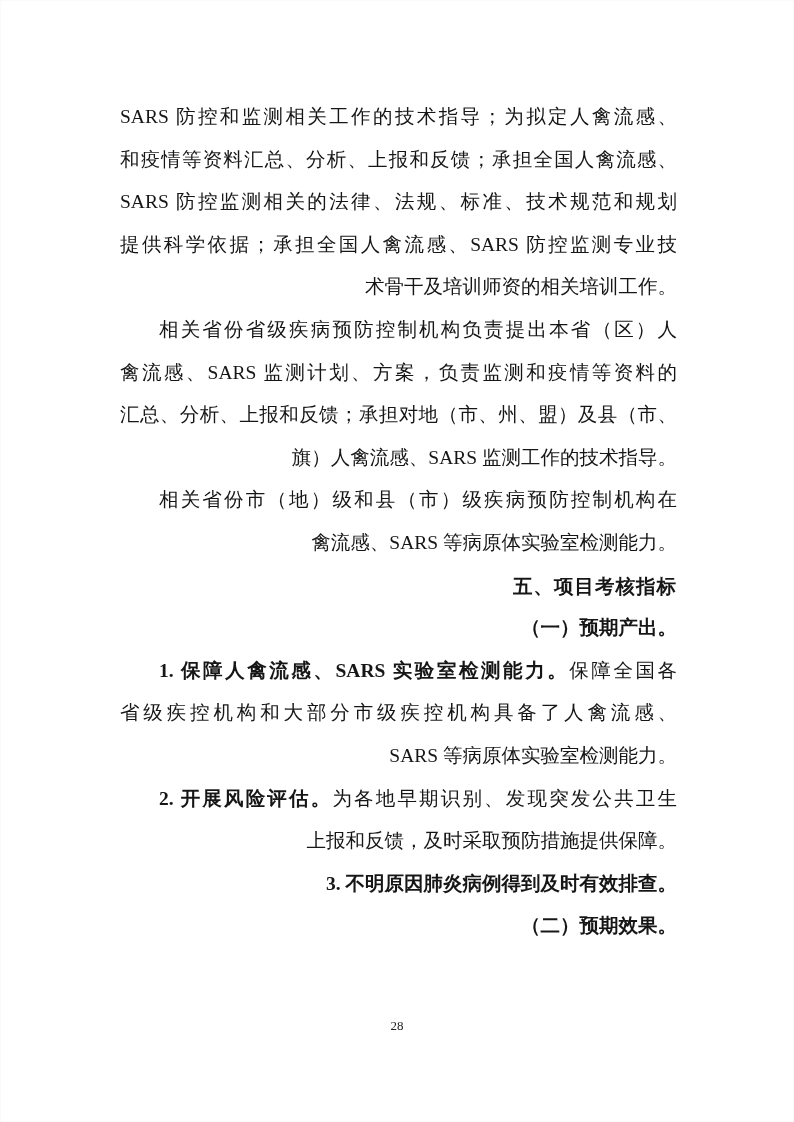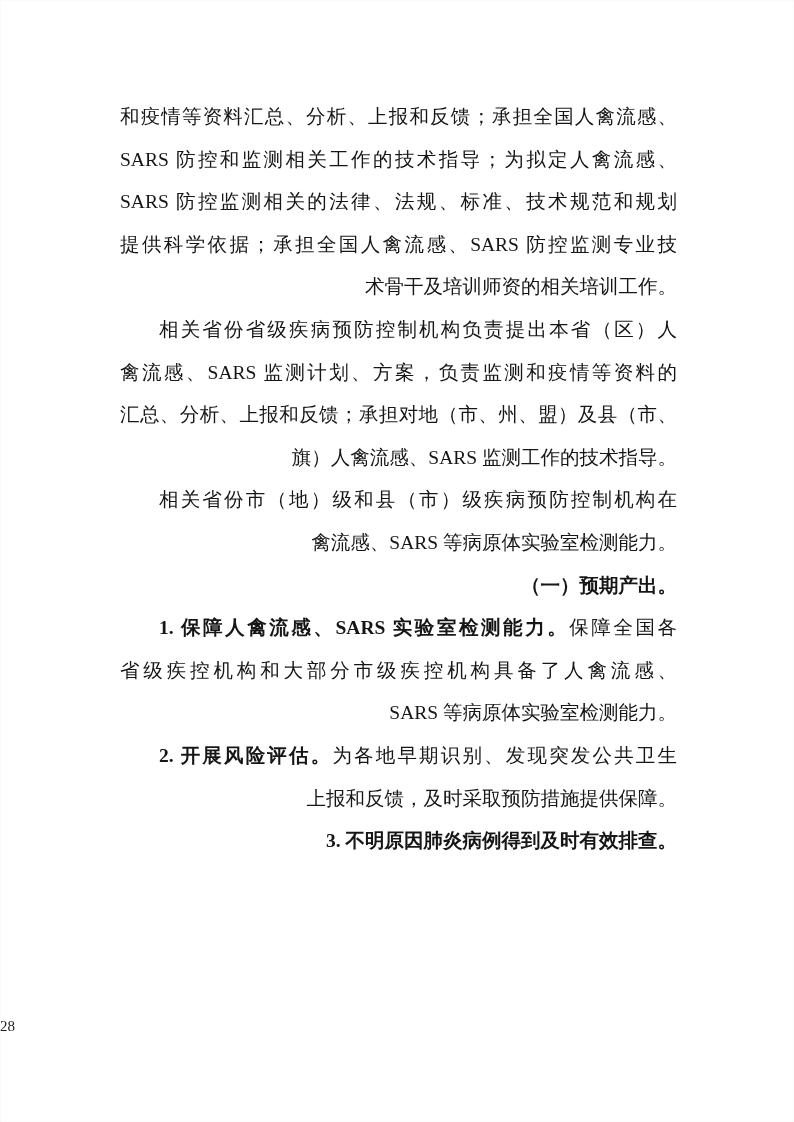--- a/index.html
+++ b/index.html
@@ -45,53 +45,55 @@
   .heading-hei {
     font-weight: bold;
     font-family: "Liberation Sans", "DejaVu Sans", sans-serif;
     letter-spacing: 1px;
   }
   .footer {
     position: absolute;
     left: 0;
     right: 0;
     top: 1018px;
-    text-align: left;
-    font-size: 15px;
+    text-align: center;
+    font-size: 13px;
     color: #222222;
     font-family: "Liberation Serif", "DejaVu Serif", serif;
   }
 </style>
 </head>
 <body>
 
 <div class="page">
   <div class="textblock">
 
+    <div class="line justify">SARS 防控和监测相关工作的技术指导；为拟定人禽流感、</div>
     <div class="line justify">和疫情等资料汇总、分析、上报和反馈；承担全国人禽流感、</div>
-    <div class="line justify">SARS 防控和监测相关工作的技术指导；为拟定人禽流感、</div>
     <div class="line justify">SARS 防控监测相关的法律、法规、标准、技术规范和规划</div>
     <div class="line justify">提供科学依据；承担全国人禽流感、SARS 防控监测专业技</div>
     <div class="line">术骨干及培训师资的相关培训工作。</div>
 
     <div class="line justify indent">相关省份省级疾病预防控制机构负责提出本省（区）人</div>
     <div class="line justify">禽流感、SARS 监测计划、方案，负责监测和疫情等资料的</div>
     <div class="line justify">汇总、分析、上报和反馈；承担对地（市、州、盟）及县（市、</div>
     <div class="line">旗）人禽流感、SARS 监测工作的技术指导。</div>
 
     <div class="line justify indent">相关省份市（地）级和县（市）级疾病预防控制机构在</div>
     <div class="line">禽流感、SARS 等病原体实验室检测能力。</div>
 
+    <div class="line heading-hei indent">五、项目考核指标</div>
     <div class="line bold indent">（一）预期产出。</div>
 
     <div class="line justify indent"><span class="bold">1. 保障人禽流感、SARS 实验室检测能力。</span><span>保障全国各</span></div>
     <div class="line justify">省级疾控机构和大部分市级疾控机构具备了人禽流感、</div>
     <div class="line">SARS 等病原体实验室检测能力。</div>
 
     <div class="line justify indent"><span class="bold">2. 开展风险评估。</span><span>为各地早期识别、发现突发公共卫生</span></div>
     <div class="line">上报和反馈，及时采取预防措施提供保障。</div>
 
     <div class="line bold indent">3. 不明原因肺炎病例得到及时有效排查。</div>
+    <div class="line bold indent">（二）预期效果。</div>
 
   </div>
 
   <div class="footer">28</div>
 </div>
 
 </body></html>

